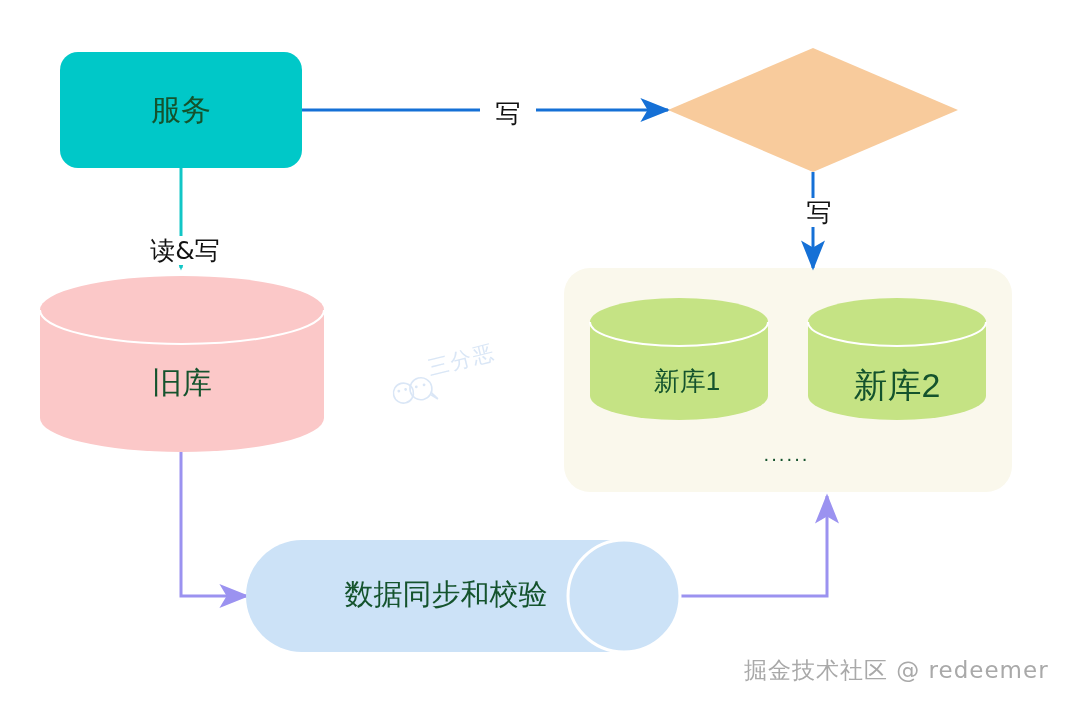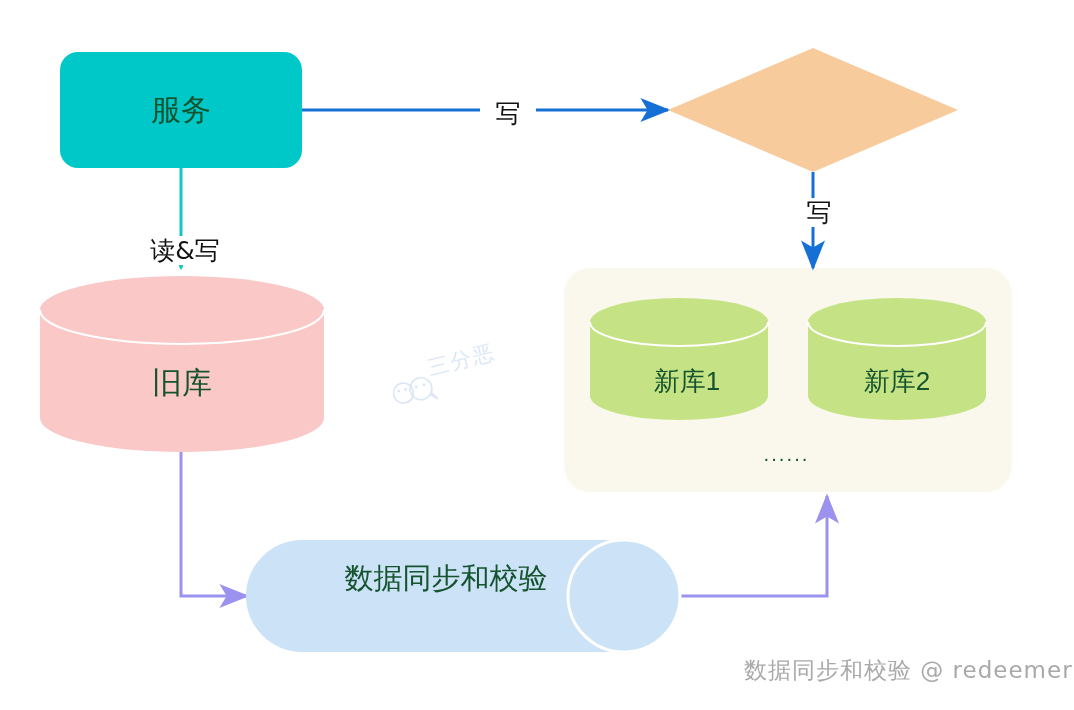--- a/index.html
+++ b/index.html
@@ -149,25 +149,25 @@
     </g>
   </svg>
 
   <div class="node-label" style="left:60px; top:95px; width:242px; font-size:30px;">服务</div>
 
 
   <div class="node-label" style="left:40px; top:368px; width:284px; font-size:30px;">旧库</div>
 
   <div class="node-label" style="left:590px; top:368px; width:194px; font-size:26px;">新库1</div>
 
-  <div class="node-label" style="left:808px; top:368px; width:178px; font-size:26px;">新库2</div>
+  <div class="node-label" style="left:808px; top:368px; width:178px; font-size:34px;">新库2</div>
 
   <div class="node-label" style="left:745px; top:448px; width:82px; font-size:20px; letter-spacing:1px;">······</div>
 
-  <div class="node-label" style="left:246px; top:564px; width:400px; font-size:29px;">数据同步和校验</div>
+  <div class="node-label" style="left:246px; top:580px; width:400px; font-size:29px;">数据同步和校验</div>
 
   <div class="edge-label" style="left:480px; top:99px; width:44px; font-size:25px; padding:2px 6px;">写</div>
 
   <div class="edge-label" style="left:125px; top:196px; width:112px; font-size:25px; padding:2px 4px;margin-top:40px;">读&amp;写</div>
 
   <div class="edge-label" style="left:791px; top:198px; width:44px; font-size:25px; padding:2px 6px;">写</div>
 
   <div class="wm-sanfene">
     <svg width="130" height="52" viewBox="0 0 130 52">
       <g fill="none" stroke="#bcd3ef" stroke-width="1.6">
@@ -178,15 +178,15 @@
       <g fill="#bcd3ef">
         <circle cx="10" cy="31" r="1.4"></circle>
         <circle cx="17" cy="31" r="1.4"></circle>
         <circle cx="28" cy="31" r="1.4"></circle>
         <circle cx="36" cy="31" r="1.4"></circle>
       </g>
     </svg>
     <div class="wm-text">三分恶</div>
   </div>
 
-  <div class="wm-juejin">数据同步和校验 @ redeemer</div>
+  <div class="wm-juejin">掘金技术社区 @ redeemer</div>
 
 </div>
 
 </body></html>

